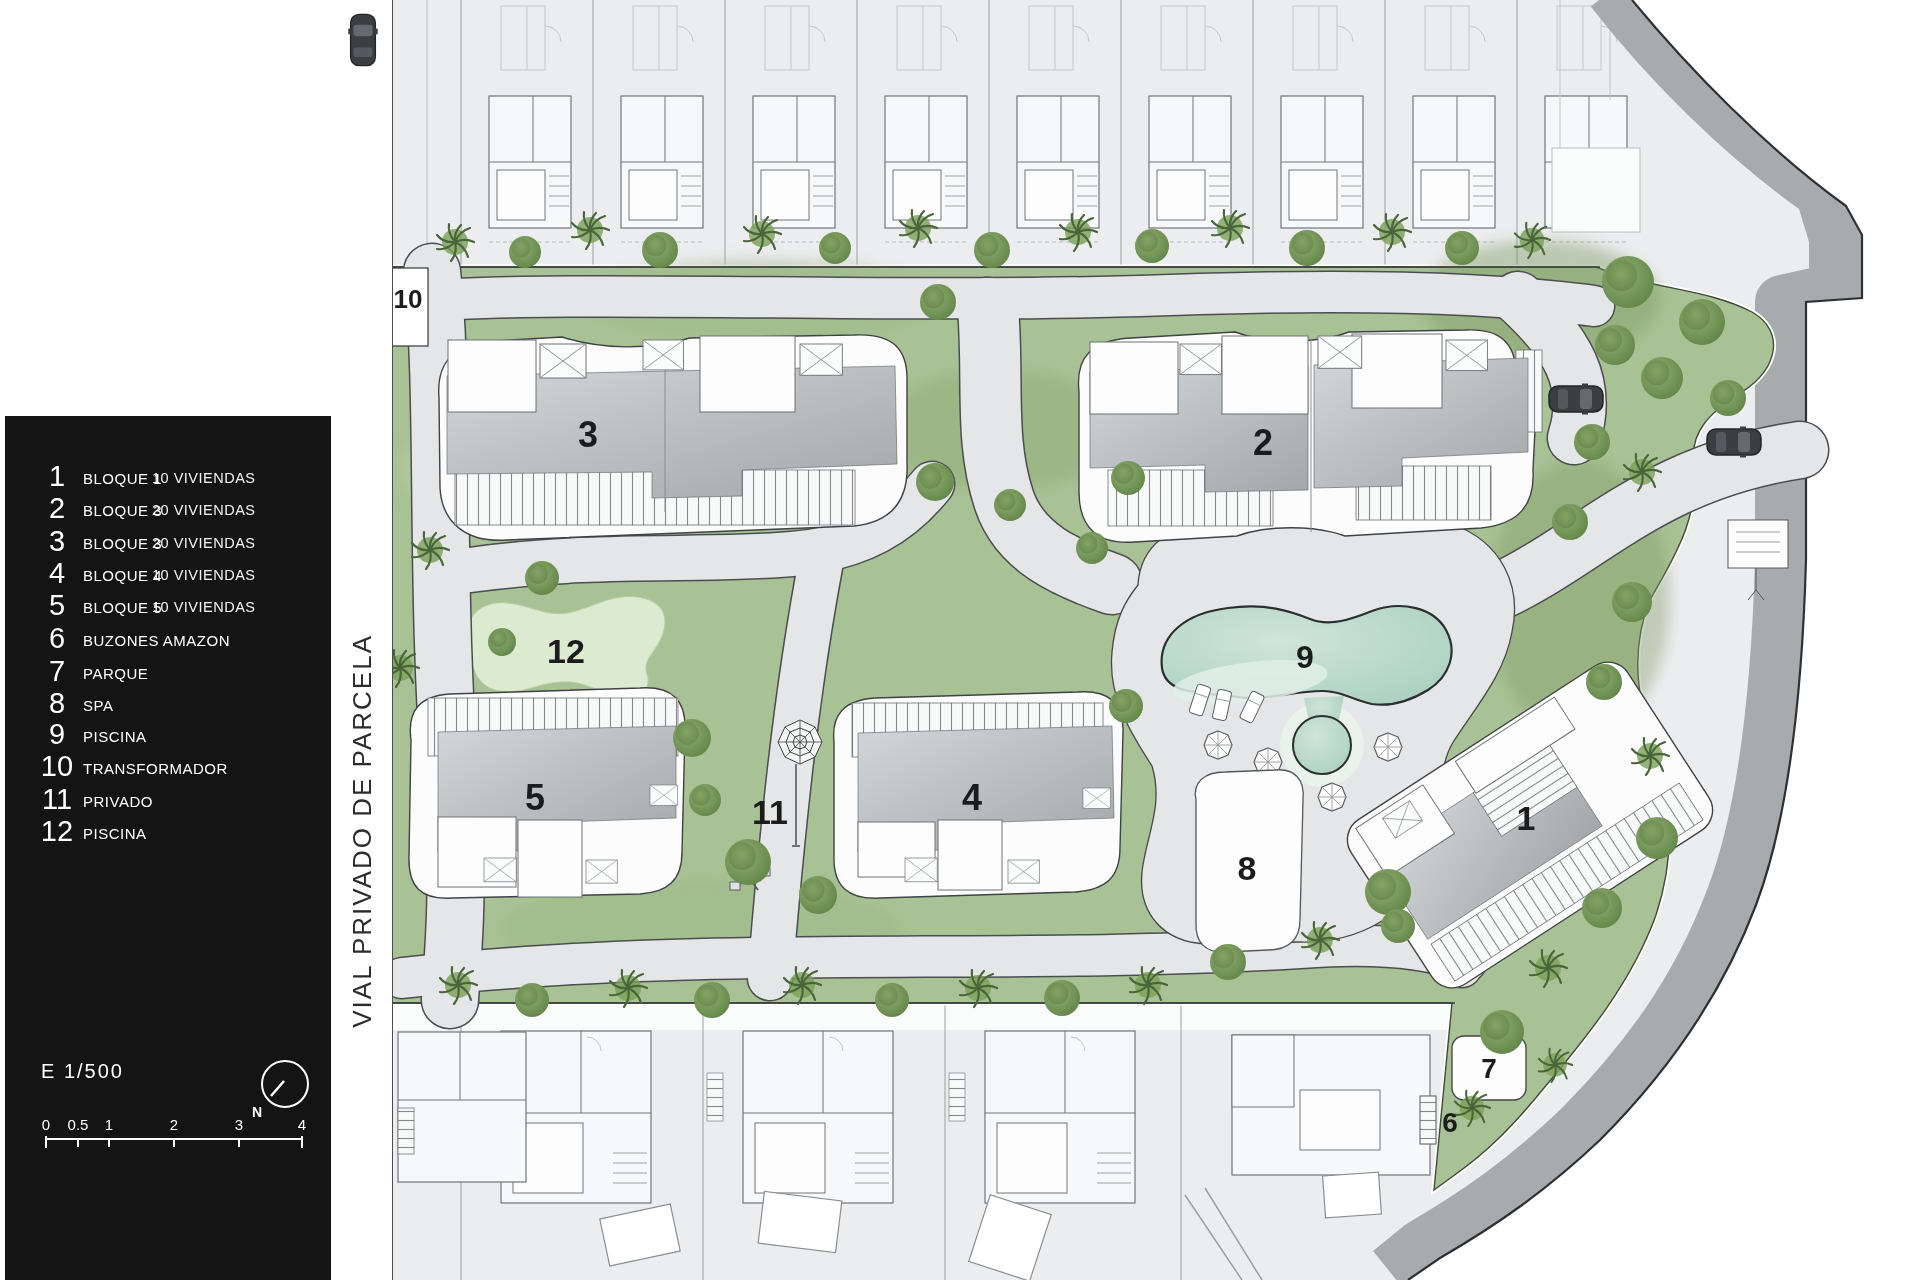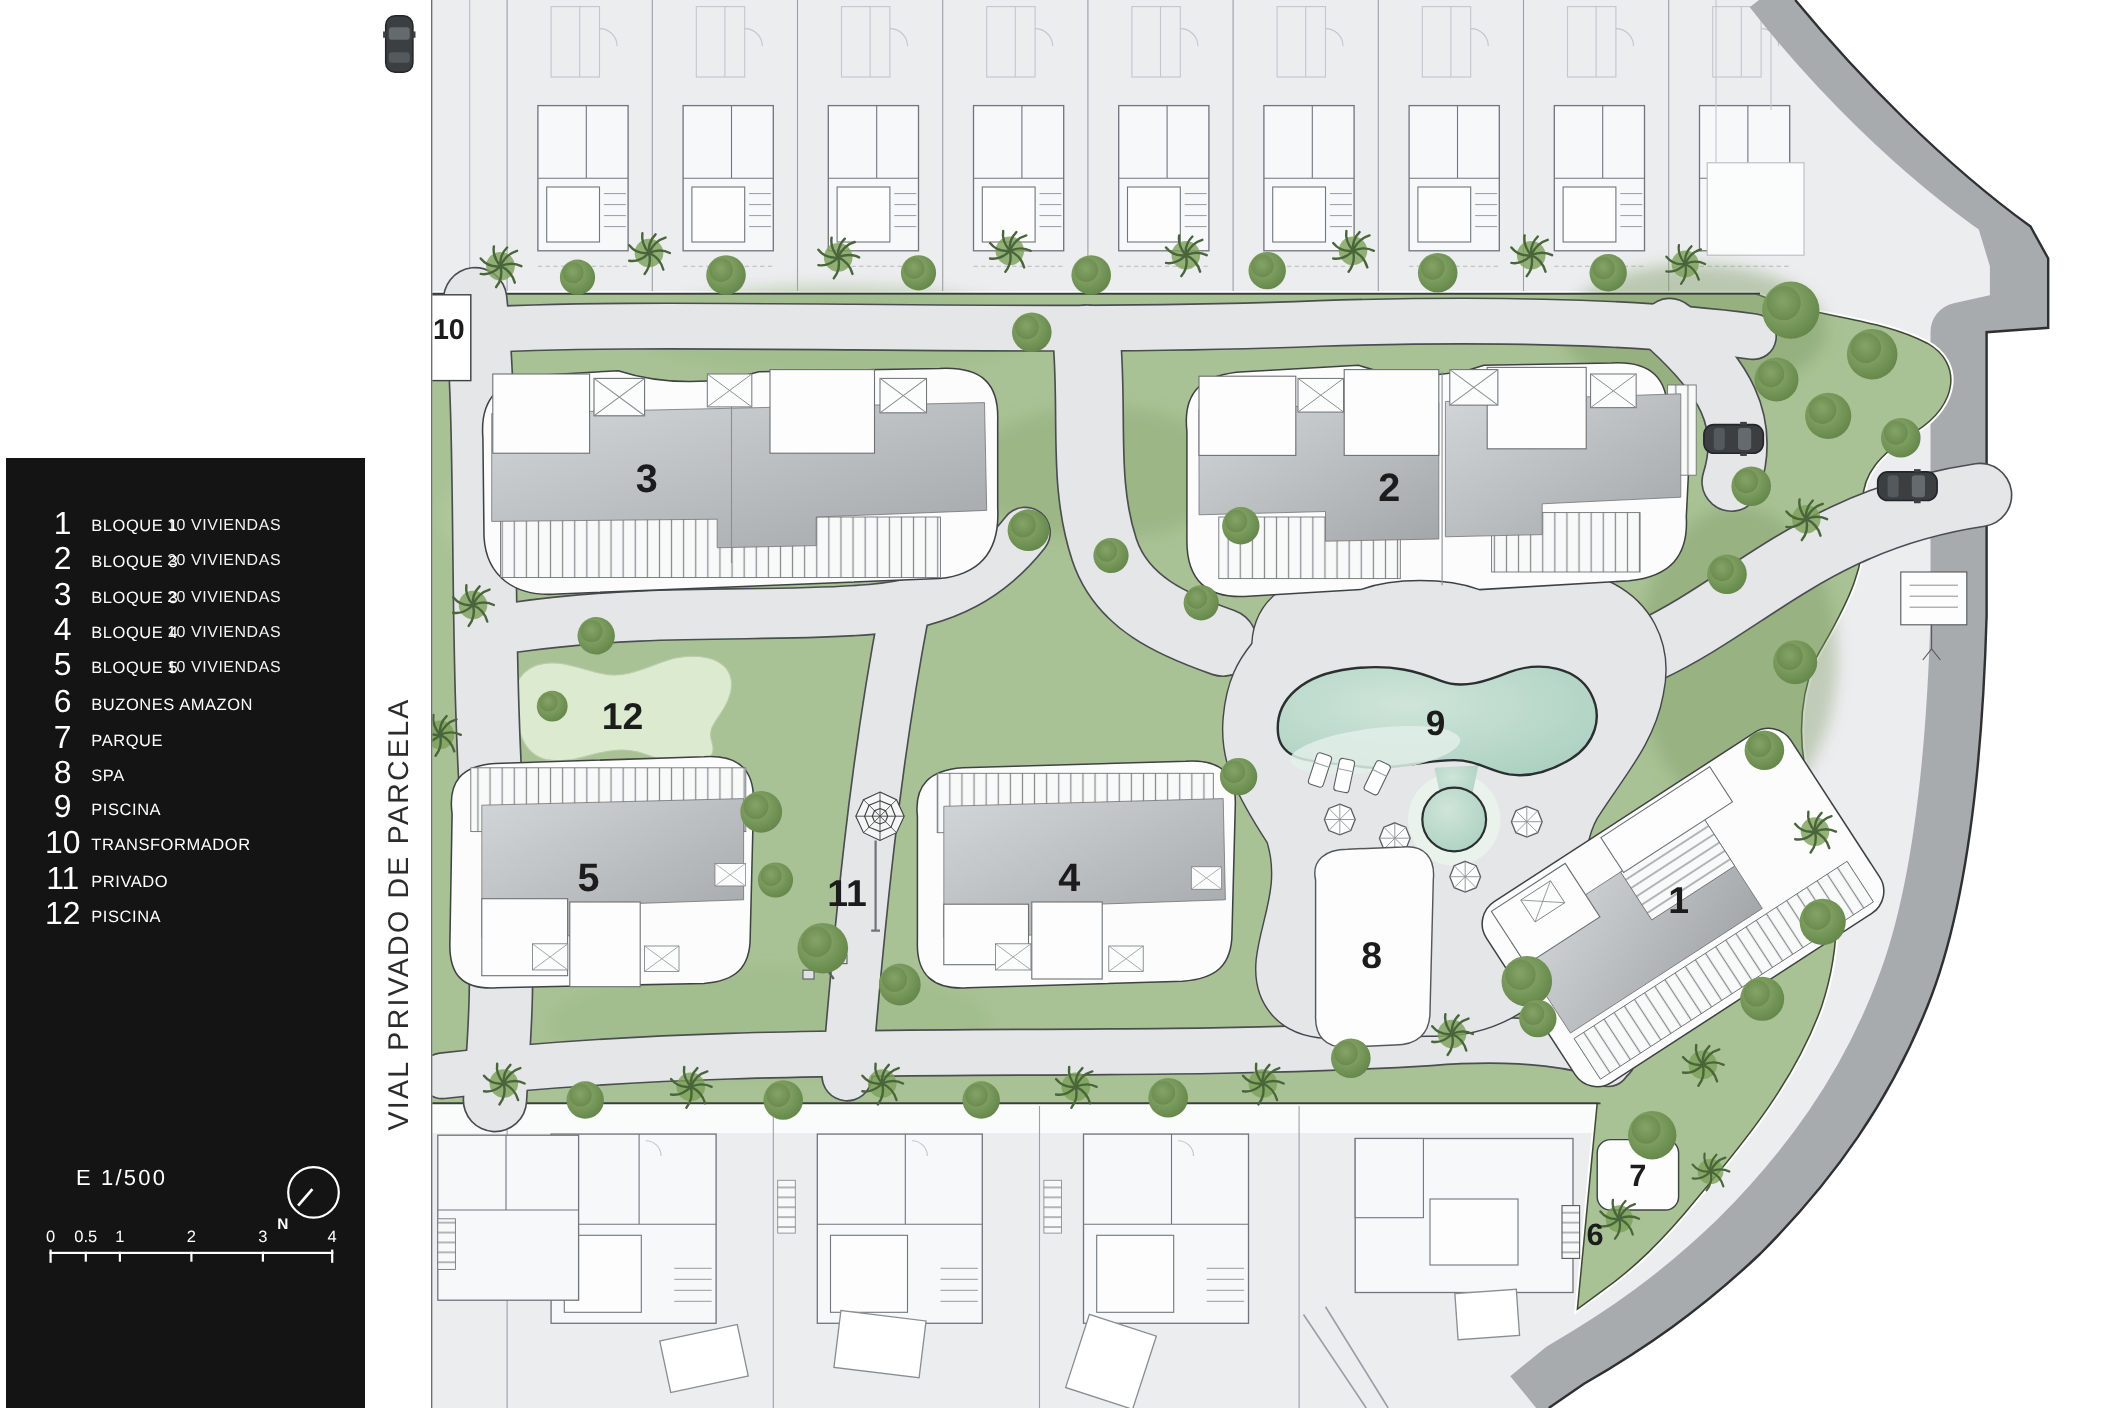--- a/index.html
+++ b/index.html
@@ -5,21 +5,21 @@
   html,body{margin:0;padding:0;background:#fff;}
   .stage{position:relative;width:1920px;height:1280px;background:#ffffff;overflow:hidden;
          font-family:"Liberation Sans", sans-serif;}
   svg.plan{position:absolute;left:0;top:0;z-index:1;}
   
   .legend{position:absolute;left:5px;top:416px;width:326px;height:864px;background:#141414;z-index:10;color:#fff;}
   .lrow{position:absolute;left:0;width:100%;height:32px;}
   .lnum{position:absolute;left:32px;top:0;width:40px;text-align:center;font-size:29px;font-weight:500;line-height:30px;}
   .llab{position:absolute;left:78px;top:9px;font-size:15px;font-weight:400;letter-spacing:.5px;white-space:nowrap;}
   .ldet{position:absolute;left:147px;top:9px;font-size:14.5px;font-weight:400;letter-spacing:.5px;opacity:.95;white-space:nowrap;}
-  .scaletext{position:absolute;left:36px;top:644px;font-size:20px;letter-spacing:2px;font-weight:400;margin-left:28px;}
+  .scaletext{position:absolute;left:36px;top:644px;font-size:20px;letter-spacing:2px;font-weight:400;}
   .compass{position:absolute;left:256px;top:644px;width:44px;height:44px;border:2.5px solid #fff;border-radius:50%;}
   .northlab{position:absolute;left:247px;top:688px;font-size:14px;font-weight:700;}
   .sbar-line{position:absolute;left:40px;top:722px;width:258px;height:2px;background:#fff;}
   .sbar-tick{position:absolute;width:2px;background:#fff;}
   .sbar-lab{position:absolute;top:700px;font-size:15px;transform:translateX(-50%);}
   
   .vial{position:absolute;left:331px;top:0;width:61px;height:1280px;background:#fff;z-index:5;
         border-right:1.5px solid #4a4d4f;}
   .vial-text{position:absolute;bottom:252px;left:50%;transform:translateX(-50%);
              writing-mode:vertical-rl;text-orientation:mixed;

